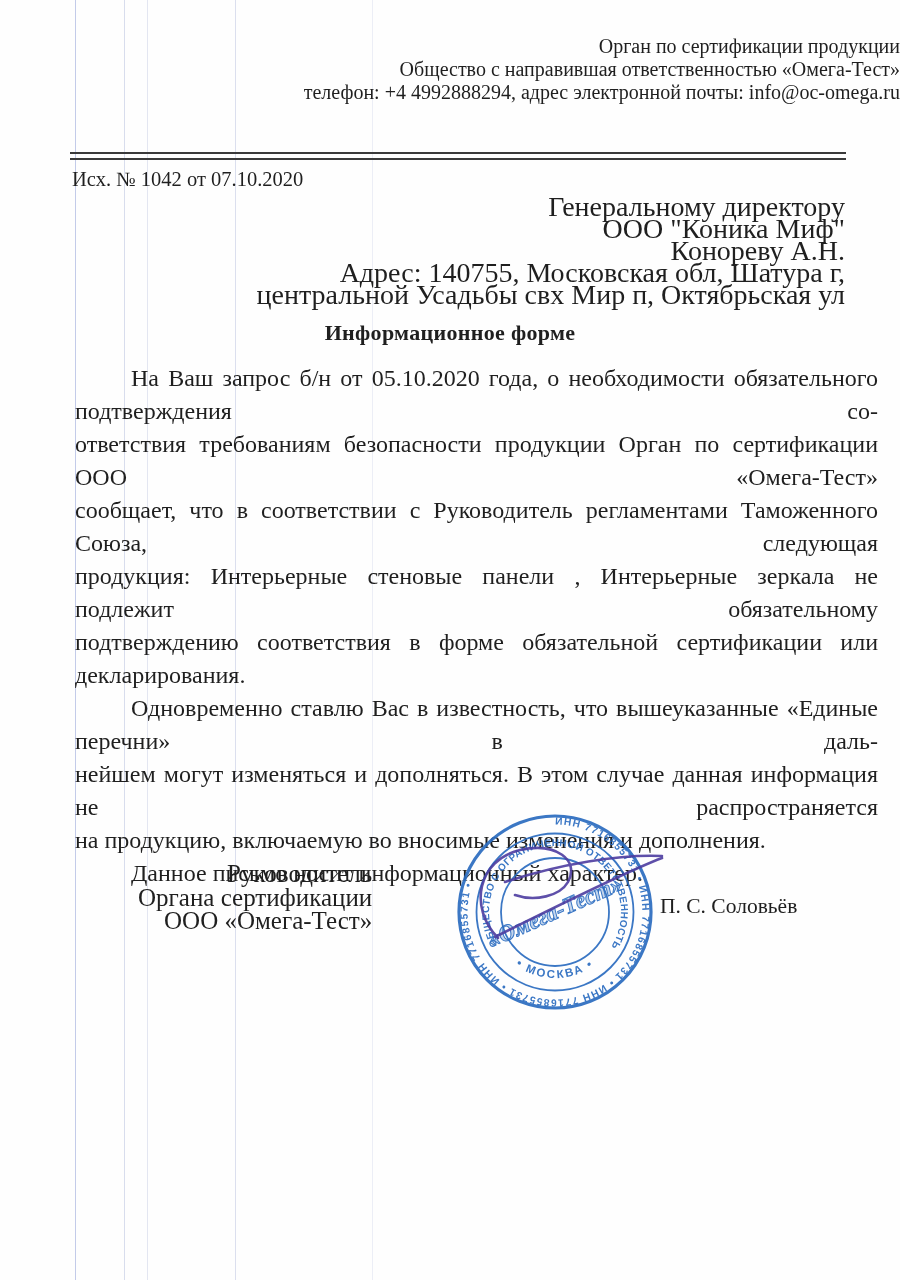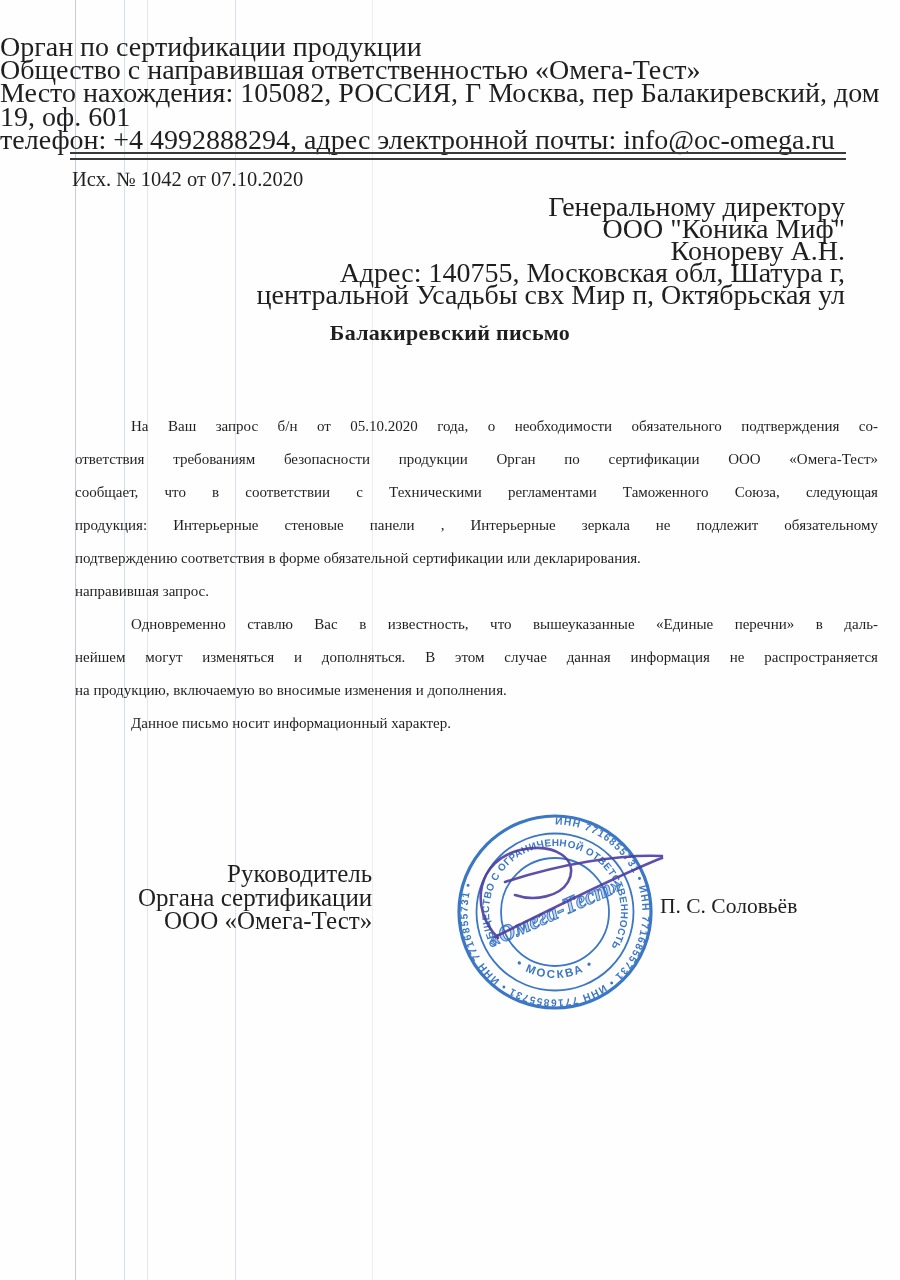--- a/index.html
+++ b/index.html
@@ -8,31 +8,31 @@
     font-family:"Liberation Serif","DejaVu Serif",serif;color:#1f1f1f;overflow:hidden;
   }
   
   .scanline{position:absolute;top:0;bottom:0;width:1px;pointer-events:none;}
   .sl-a{left:75px;background:rgba(100,120,200,0.38);}
   .sl-b{left:124px;background:rgba(120,135,195,0.28);}
   .sl-c{left:147px;background:rgba(130,145,195,0.22);}
   .sl-d{left:235px;background:rgba(120,135,195,0.26);}
   .sl-e{left:372px;background:rgba(130,145,195,0.14);}
 
-  .letterhead{position:absolute;left:0;right:0;top:35px;text-align:left;
-    font-size:28px;line-height:23.2px;}
+  .letterhead{position:absolute;left:0;right:0;top:35px;text-align:right;
+    font-size:20px;line-height:23.2px;}
   .rule{position:absolute;left:70px;top:152px;width:776px;height:4px;
     border-top:2px solid #3a3a3a;border-bottom:2px solid #3a3a3a;}
   .refnum{position:absolute;left:72px;top:168px;font-size:20.5px;}
   .addressee{position:absolute;right:55px;top:196px;text-align:right;
     font-size:28px;line-height:22px;}
   .doc-title{position:absolute;left:0;right:0;top:320px;text-align:center;
     font-weight:bold;font-size:22px;letter-spacing:0.3px;}
   .body-text{position:absolute;left:75px;top:362px;width:803px;
-    font-size:15px;line-height:33px;margin-top:48px;}
+    font-size:24px;line-height:33px;}
   .bl{text-align:justify;text-align-last:justify;white-space:normal;}
   .bl.first{text-indent:56px;}
   .bl.lastline{text-align-last:left;}
   .sig-block{position:absolute;left:138px;top:862px;font-size:25px;line-height:23.5px;text-align:right;}
   .signer{position:absolute;left:660px;top:894px;font-size:21.5px;}
   .stamp-svg{position:absolute;left:455px;top:812px;}
   .autograph-svg{position:absolute;left:440px;top:792px;}
 </style>
 </head>
 <body>
@@ -41,46 +41,44 @@
 
   <div class="scanline sl-a"></div>
   <div class="scanline sl-b"></div>
   <div class="scanline sl-c"></div>
   <div class="scanline sl-d"></div>
   <div class="scanline sl-e"></div>
 
   <div class="letterhead">
     <div>Орган по сертификации продукции</div>
     <div>Общество с направившая ответственностью «Омега-Тест»</div>
-    <div>Место нахождения: 105082, РОССИЯ, Г Москва, пер Балакиревский, дом 19, оф. 601</div>
     <div>телефон: +4 4992888294, адрес электронной почты: info@oc-omega.ru</div>
   </div>
 
   <div class="rule"></div>
 
   <div class="refnum">Исх. № 1042 от 07.10.2020</div>
 
   <div class="addressee">
     <div>Генеральному директору</div>
     <div>ООО "Коника Миф"</div>
     <div>Конореву А.Н.</div>
     <div>Адрес: 140755, Московская обл, Шатура г,</div>
     <div>центральной Усадьбы свх Мир п, Октябрьская ул</div>
   </div>
 
-  <div class="doc-title">Балакиревский письмо</div>
+  <div class="doc-title">Информационное форме</div>
 
   <div class="body-text">
     <div class="bl first">На Ваш запрос б/н от 05.10.2020 года, о необходимости обязательного подтверждения со-</div>
     <div class="bl">ответствия требованиям безопасности продукции Орган по сертификации ООО «Омега-Тест»</div>
-    <div class="bl">сообщает, что в соответствии с Техническими регламентами Таможенного Союза, следующая</div>
+    <div class="bl">сообщает, что в соответствии с Руководитель регламентами Таможенного Союза, следующая</div>
     <div class="bl">продукция: Интерьерные стеновые панели , Интерьерные зеркала не подлежит обязательному</div>
     <div class="bl lastline">подтверждению соответствия в форме обязательной сертификации или декларирования.</div>
 
-    <div class="bl lastline">направившая запрос.</div>
 
     <div class="bl first">Одновременно ставлю Вас в известность, что вышеуказанные «Единые перечни» в даль-</div>
     <div class="bl">нейшем могут изменяться и дополняться. В этом случае данная информация не распространяется</div>
     <div class="bl lastline">на продукцию, включаемую во вносимые изменения и дополнения.</div>
 
     <div class="bl first lastline">Данное письмо носит информационный характер.</div>
   </div>
 
   <div class="sig-block">
     <div>Руководитель</div>

